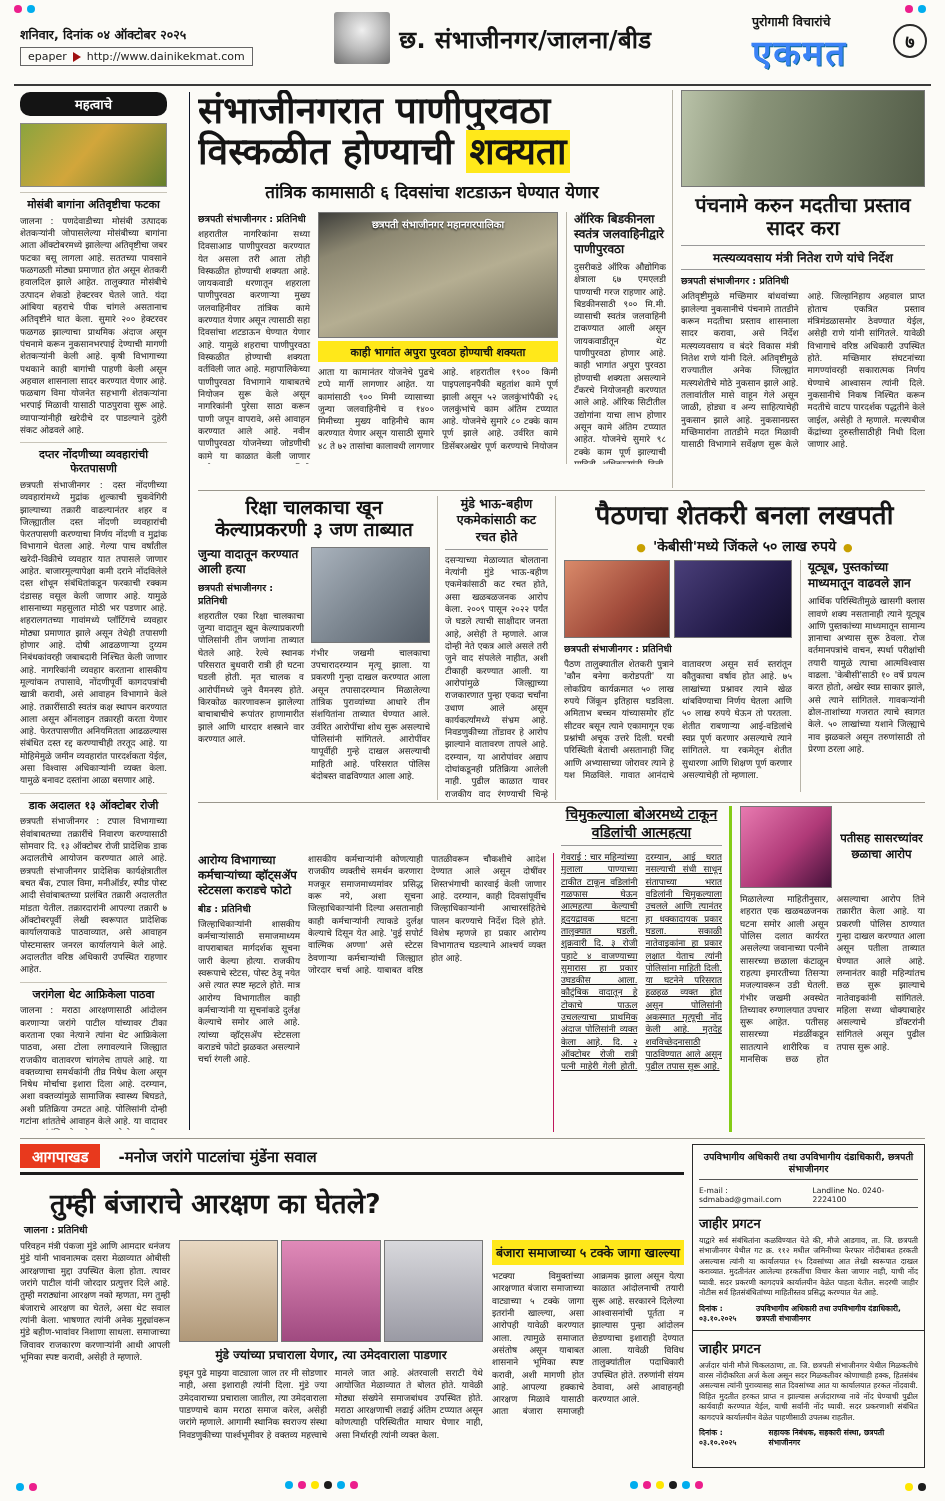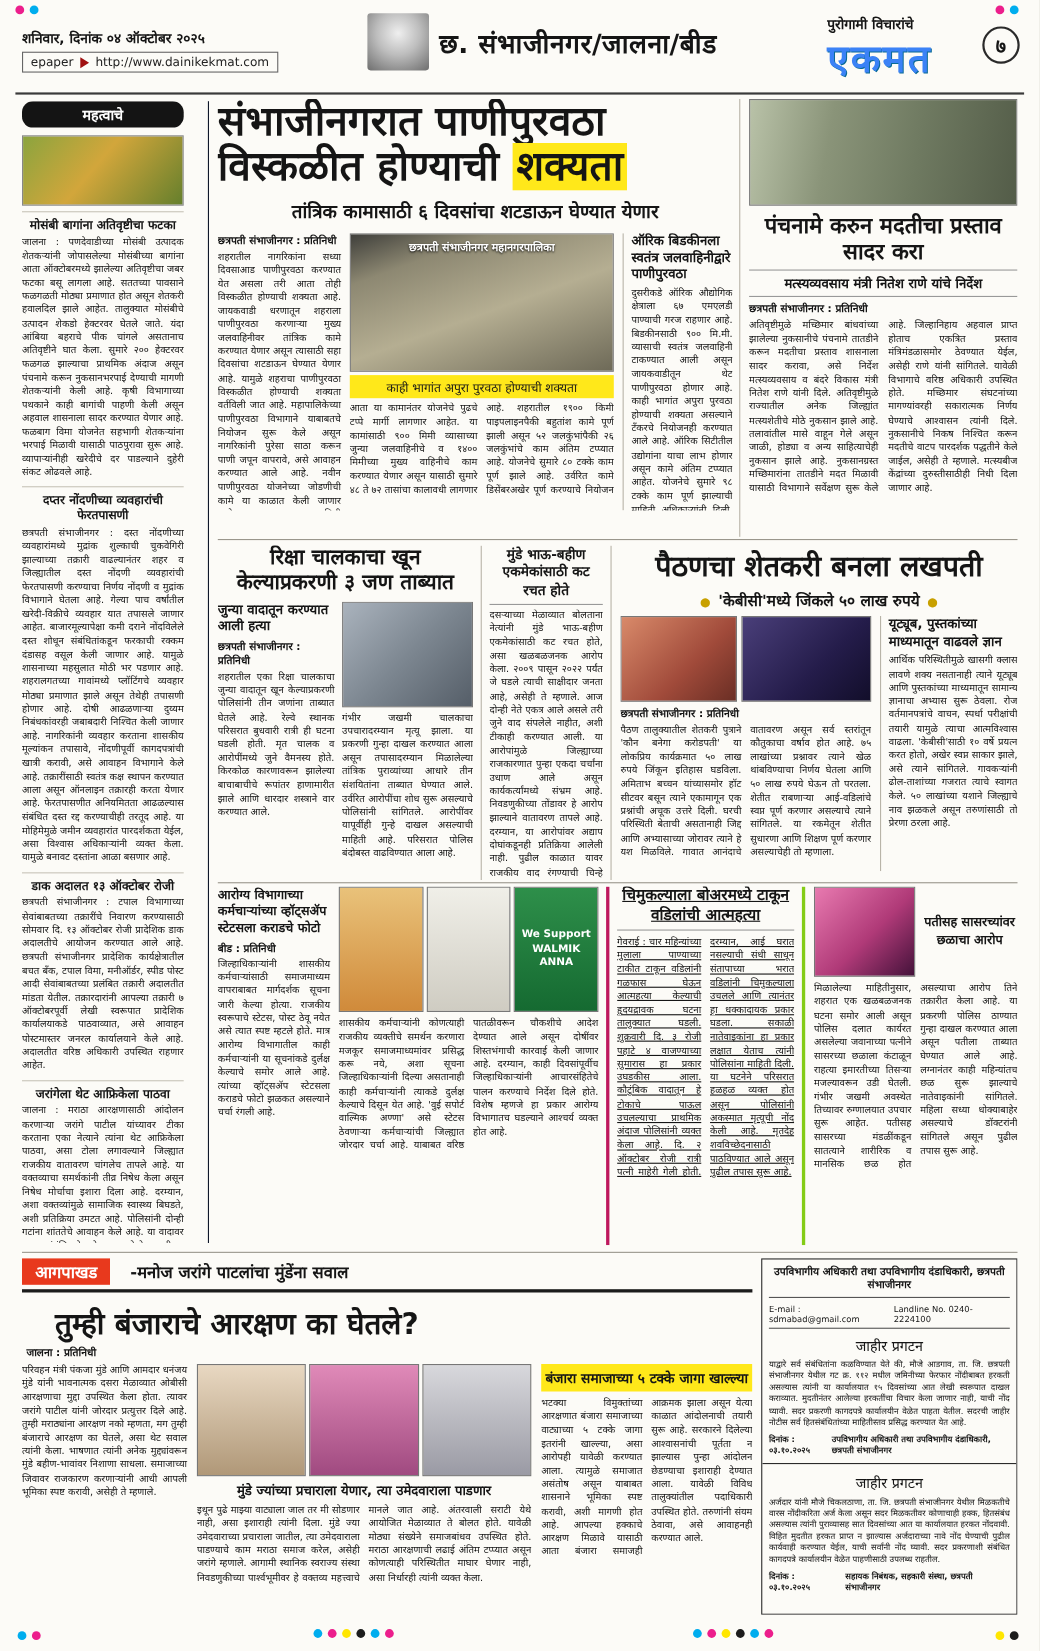--- a/index.html
+++ b/index.html
@@ -56,21 +56,21 @@
   .lead h1 { font-size:37px; line-height:1.12; font-weight:800; }
   .hl { background:#ffe81a; padding:0 3px; }
   .lead-sub { font-size:17px; font-weight:bold; text-align:center; margin-top:7px; }
   .lead-row { display:flex; gap:8px; margin-top:9px; height:252px; overflow:hidden; }
   .lead-c1 { width:112px; }
   .lead-c2 { width:240px; }
   .tap-photo { height:126px; position:relative; border:1px solid #777;
                background:linear-gradient(160deg,#3f3f3b 0%,#8d8872 22%,#b5ae92 55%,#6e6a58 100%); }
   .tap-caption { position:absolute; top:4px; left:0; right:0; text-align:center; color:#fff;
                  font-weight:bold; font-size:10px; text-shadow:0 1px 2px #000; }
-  .yellow-strip { background:#ffe81a; font-weight:normal; font-size:11px; text-align:center; padding:3px 2px; margin-top:3px; }
+  .yellow-strip { background:#ffe81a; font-weight:bold; font-size:11px; text-align:center; padding:3px 2px; margin-top:3px; }
   .lead-c2-text { margin-top:4px; column-count:2; column-gap:8px; height:92px; overflow:hidden; }
   .lead-c3 { flex:1; border-left:1px solid #b8b4a8; padding-left:7px; }
   .lead-c3 h3 { font-size:12px; line-height:1.25; margin-bottom:4px; }
 
   
   .rane { left:672px; top:90px; width:253px; height:398px; overflow:hidden;
           border-left:1px solid #b8b4a8; padding-left:8px; }
   .rane-photo { height:97px; border:1px solid #777;
                 background:linear-gradient(100deg,#b9c2a8 0%,#8a9479 30%,#6f7a61 62%,#535c48 100%); }
   .rane h2 { font-size:20px; line-height:1.16; text-align:center; margin:7px 0 5px; }
@@ -100,21 +100,21 @@
   .p-left { width:228px; }
   .p-photos { display:flex; gap:4px; height:78px; margin-bottom:4px; }
   .p-ph1 { width:106px; border:1px solid #777; background:linear-gradient(135deg,#d98a6a 0%,#a04a3a 60%,#6a2e24 100%); }
   .p-ph2 { flex:1; border:1px solid #777; background:linear-gradient(135deg,#4a3f7a 0%,#241c4a 60%,#120e2a 100%); }
   .p-text { column-count:2; column-gap:8px; height:130px; overflow:hidden; }
   .p-right { flex:1; border-left:1px solid #b8b4a8; padding-left:7px; }
   .p-right h4 { font-size:12px; line-height:1.3; margin-bottom:4px; }
 
   
   .band3 { left:198px; top:806px; width:727px; height:326px; display:flex; overflow:hidden; }
-  .collector { width:356px; border-right:3px solid #be185d; padding-right:7px; display:flex; gap:8px; }
+  .collector { width:356px; border-right:1px solid #be185d; padding-right:7px; display:flex; gap:8px;margin-top:47px; }
   .c-left { width:102px; }
   .c-left h4 { font-size:11.5px; line-height:1.3; margin-bottom:4px; }
   .c-right { flex:1; }
   .c-right h2 { font-size:17.5px; line-height:1.2; text-align:center; margin-bottom:5px; }
   .collage { display:flex; gap:3px; height:114px; margin-bottom:5px; }
   .tile { flex:1; border:1px solid #777; }
   .t1 { background:linear-gradient(180deg,#e9c27a,#d08a3a); }
   .t2 { background:linear-gradient(180deg,#f0efe8,#cfccc2); }
   .t3 { background:linear-gradient(180deg,#2e8f4a,#156a31); display:flex; align-items:center; justify-content:center; }
   .poster-text { color:#fff; font-weight:bold; font-size:9.5px; text-align:center; line-height:1.3; padding:2px; }
@@ -153,21 +153,21 @@
   .j-right { flex:1; }
   .j-yellow { background:#ffe81a; font-weight:bold; font-size:12.5px; text-align:center; padding:4px 3px; }
   .j-ytext { column-count:2; column-gap:8px; margin-top:5px; height:198px; overflow:hidden; }
 
   
   .ads { width:233px; border:1.5px solid #2a2a2a; padding:6px; display:flex; flex-direction:column; gap:4px; overflow:hidden; }
   .ad-office { text-align:center; font-weight:bold; font-size:9.5px; line-height:1.3;
                border-bottom:1px solid #555; padding-bottom:3px; }
   .ad-contact { display:flex; justify-content:space-between; font-size:7.6px;
                 border-bottom:1px solid #555; padding:2px 0 3px; }
-  .ad-title { text-align:center; font-weight:normal; font-size:13px; margin-top:2px; }
+  .ad-title { text-align:left; font-weight:bold; font-size:13px; margin-top:2px; }
   .ad-body { font-size:7.6px; line-height:1.38; text-align:justify; }
   .ad-sign { display:flex; justify-content:space-between; gap:6px; font-size:7.6px; font-weight:bold; }
   .ad-div { border-top:1.5px solid #2a2a2a; margin:3px -6px 2px; }
 </style>
 </head>
 <body>
 
 <div id="page">
 
   <div class="dots" style="left:14px; top:5px;">
@@ -320,27 +320,20 @@
   <div class="hrule hr2"></div>
 
   <section class="abs band3">
     <div class="collector">
       <div class="c-left">
         <h4>आरोग्य विभागाच्या कर्मचाऱ्यांच्या व्हॉट्सॲप स्टेटसला कराडचे फोटो</h4>
         <div class="dateline">बीड : प्रतिनिधी</div>
         <p class="body-txt">जिल्हाधिकाऱ्यांनी शासकीय कर्मचाऱ्यांसाठी समाजमाध्यम वापराबाबत मार्गदर्शक सूचना जारी केल्या होत्या. राजकीय स्वरूपाचे स्टेटस, पोस्ट ठेवू नयेत असे त्यात स्पष्ट म्हटले होते. मात्र आरोग्य विभागातील काही कर्मचाऱ्यांनी या सूचनांकडे दुर्लक्ष केल्याचे समोर आले आहे. त्यांच्या व्हॉट्सॲप स्टेटसला कराडचे फोटो झळकत असल्याने चर्चा रंगली आहे.</p>
       </div>
       <div class="c-right">
-        <div class="collage">
-          <div class="tile t1"></div>
-          <div class="tile t2"></div>
-          <div class="tile t3">
-            <span class="poster-text">We Support WALMIK ANNA</span>
-          </div>
-        </div>
         <div class="c-body body-txt">शासकीय कर्मचाऱ्यांनी कोणत्याही राजकीय व्यक्तीचे समर्थन करणारा मजकूर समाजमाध्यमांवर प्रसिद्ध करू नये, अशा सूचना जिल्हाधिकाऱ्यांनी दिल्या असतानाही काही कर्मचाऱ्यांनी त्याकडे दुर्लक्ष केल्याचे दिसून येत आहे. 'वुई सपोर्ट वाल्मिक अण्णा' असे स्टेटस ठेवणाऱ्या कर्मचाऱ्यांची जिल्ह्यात जोरदार चर्चा आहे. याबाबत वरिष्ठ पातळीवरून चौकशीचे आदेश देण्यात आले असून दोषींवर शिस्तभंगाची कारवाई केली जाणार आहे. दरम्यान, काही दिवसांपूर्वीच जिल्हाधिकाऱ्यांनी आचारसंहितेचे पालन करण्याचे निर्देश दिले होते. विशेष म्हणजे हा प्रकार आरोग्य विभागातच घडल्याने आश्चर्य व्यक्त होत आहे.</div>
       </div>
     </div>
     <div class="borewell">
       <h3>चिमुकल्याला बोअरमध्ये टाकून वडिलांची आत्महत्या</h3>
       <div class="bw-body body-txt">गेवराई : चार महिन्यांच्या मुलाला पाण्याच्या टाकीत टाकून वडिलांनी गळफास घेऊन आत्महत्या केल्याची हृदयद्रावक घटना तालुक्यात घडली. शुक्रवारी दि. ३ रोजी पहाटे ४ वाजण्याच्या सुमारास हा प्रकार उघडकीस आला. कौटुंबिक वादातून हे टोकाचे पाऊल उचलल्याचा प्राथमिक अंदाज पोलिसांनी व्यक्त केला आहे. दि. २ ऑक्टोबर रोजी रात्री पत्नी माहेरी गेली होती. दरम्यान, आई घरात नसल्याची संधी साधून संतापाच्या भरात वडिलांनी चिमुकल्याला उचलले आणि त्यानंतर हा धक्कादायक प्रकार घडला. सकाळी नातेवाइकांना हा प्रकार लक्षात येताच त्यांनी पोलिसांना माहिती दिली. या घटनेने परिसरात हळहळ व्यक्त होत असून पोलिसांनी अकस्मात मृत्यूची नोंद केली आहे. मृतदेह शवविच्छेदनासाठी पाठविण्यात आले असून पुढील तपास सुरू आहे.</div>
     </div>
     <div class="police">
       <div class="pw-row">
         <div class="singer-photo"></div>

